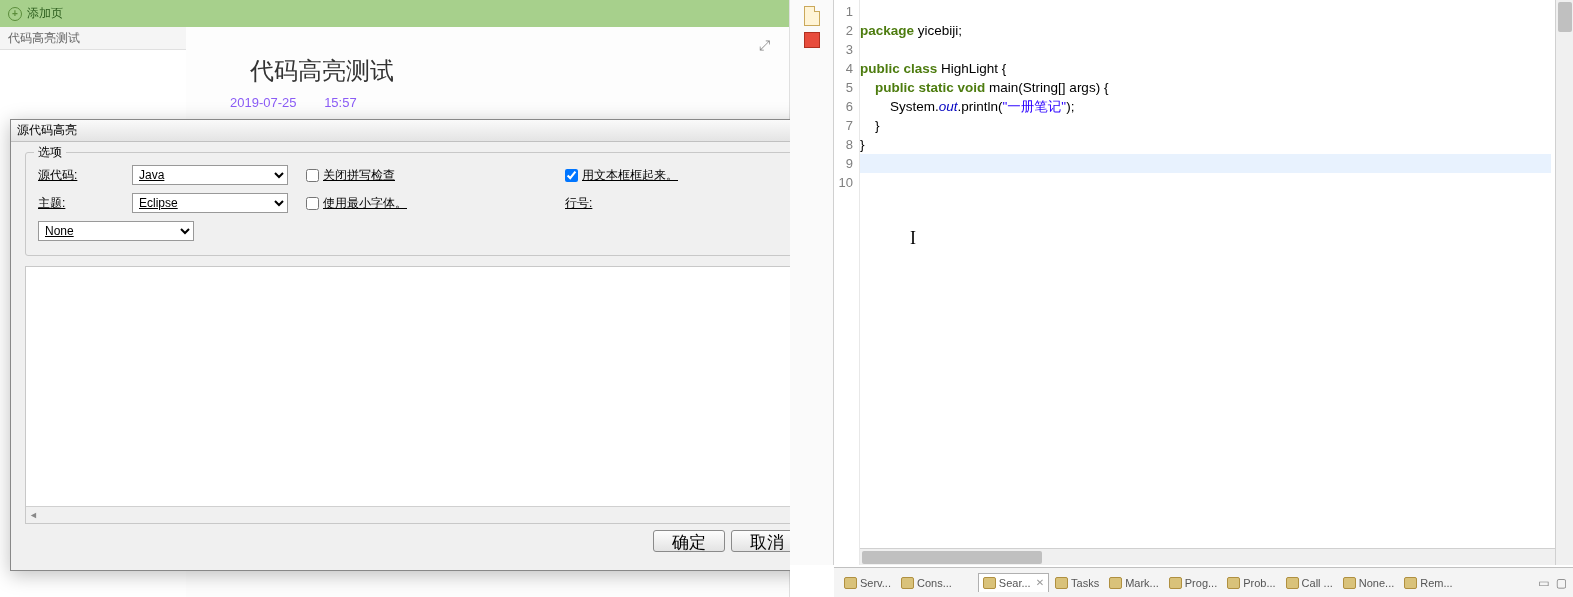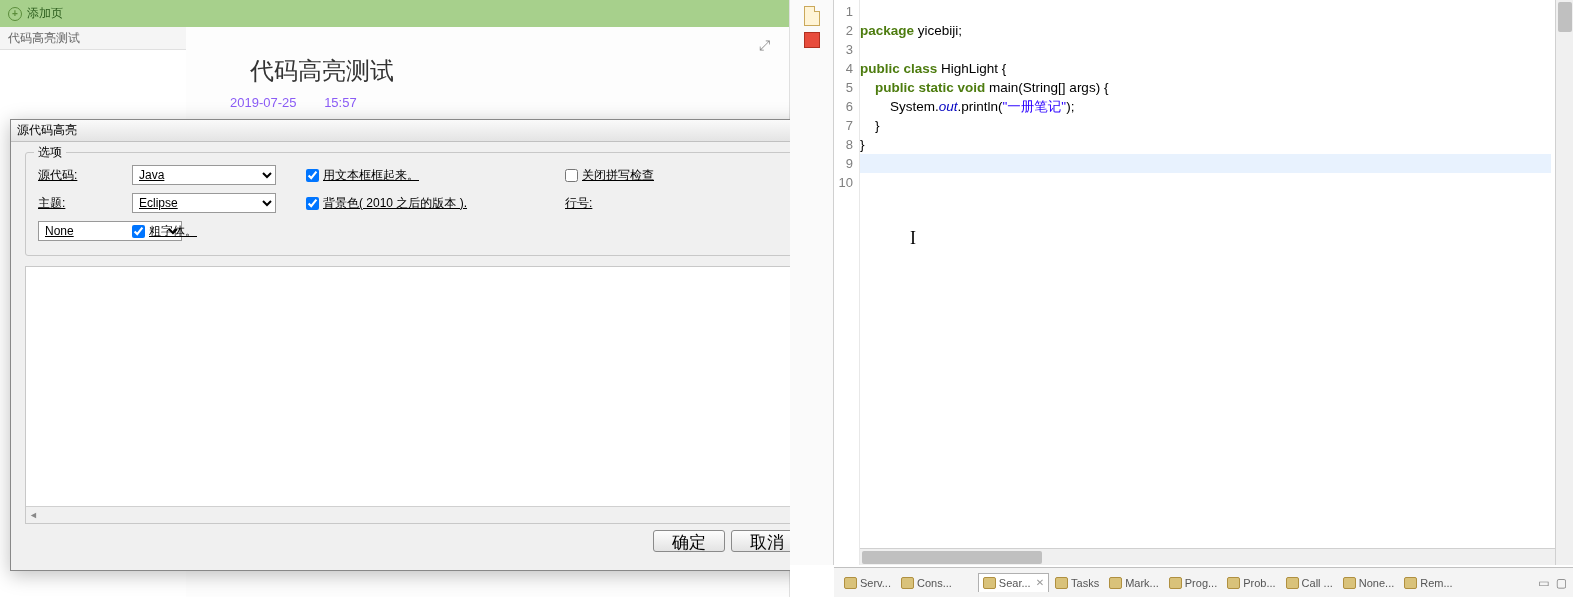--- a/index.html
+++ b/index.html
@@ -16,21 +16,21 @@
 .note-meta { margin-left:44px; color:#8b5cf6; font-size:13px; }
 .note-meta span { margin-right:24px; }
 
 .dialog { position:absolute; left:10px; top:119px; width:826px; height:452px; background:#f0f0f0; border:1px solid #888; box-shadow:0 4px 18px rgba(0,0,0,0.25); }
 .dlg-title { height:22px; background:linear-gradient(#fafafa,#e4e4e4); border-bottom:1px solid #c0c0c0; padding:2px 6px; display:flex; justify-content:space-between; align-items:center; font-size:12px; }
 .close-btn { width:18px; height:15px; border:1px solid #b0b0b0; background:linear-gradient(#fdfdfd,#e0e0e0); display:flex; align-items:center; justify-content:center; font-size:10px; cursor:pointer; border-radius:2px; }
 .dlg-body { padding:10px 14px; }
 .group { border:1px solid #c8c8c8; border-radius:3px; padding:12px 12px 14px; position:relative; margin-bottom:10px;text-decoration:underline; }
 .group-lbl { position:absolute; top:-9px; left:8px; background:#f0f0f0; padding:0 4px; font-size:12px; }
 .opts { display:grid; grid-template-columns:90px 170px 255px 260px; gap:8px 4px; align-items:center; }
-.sel { width:144px; height:20px; background:#fff; border:1px solid #999; font-size:12px; padding:0 2px; }
+.sel { width:156px; height:20px; background:#fff; border:1px solid #999; font-size:12px; padding:0 2px; }
 label.chk { display:flex; align-items:center; gap:4px; font-size:12px; }
 .preview { width:793px; height:258px; background:#fff; border:1px solid #c8c8c8; position:relative; }
 .scroll-v { position:absolute; right:0; top:0; bottom:17px; width:17px; background:#f0f0f0; border-left:1px solid #d0d0d0; }
 .scroll-h { position:absolute; left:0; bottom:0; right:0; height:17px; background:#f0f0f0; border-top:1px solid #d0d0d0; display:flex; justify-content:space-between; align-items:center; color:#888; font-size:9px; padding:0 3px; }
 .dlg-btns { display:flex; justify-content:flex-end; gap:6px; padding:6px 18px 0 0; }
 .dlg-btn { width:72px; height:22px; background:linear-gradient(#fdfdfd,#e3e3e3); border:1px solid #8a8a8a; border-radius:3px; cursor:pointer; font-size:17px; }
 
 .right-app { position:absolute; left:790px; top:0; width:783px; height:597px; background:#fff; }
 .icon-col { position:absolute; left:0; top:0; width:44px; height:565px; border-right:1px solid #d0d0d0; background:#fafafa; }
 .ic-doc { width:16px; height:20px; margin:6px auto; border:1px solid #caa85a; background:#fff4d6; position:relative; }
@@ -80,41 +80,37 @@
     <span>源代码高亮</span>
     <span class="close-btn">×</span>
   </div>
   <div class="dlg-body">
     <div class="group">
       <span class="group-lbl">选项</span>
       <div class="opts">
         <span>源代码:</span>
         <select class="sel"><option>Java</option></select>
         <label class="chk">
+            <input type="checkbox" style="">
+            <span>关闭拼写检查</span>
+          </label>
+        <label class="chk">
             <input type="checkbox" checked="" style="">
             <span>用文本框框起来。</span>
           </label>
-        <label class="chk">
-            <input type="checkbox" style="">
-            <span>关闭拼写检查</span>
-          </label>
 
         <span>主题:</span>
         <select class="sel"><option>Eclipse</option></select>
         <label class="chk">
-            <input type="checkbox" checked="" style="">
-            <span>背景色( 2010 之后的版本 ).</span>
+            <input type="checkbox" style="">
+            <span>使用最小字体。</span>
           </label>
 
         <span>行号:</span>
         <select class="sel"><option>None</option></select>
-        <label class="chk">
-            <input type="checkbox" checked="" style="">
-            <span>粗字体。</span>
-          </label>
         <span></span>
       </div>
     </div>
     <div class="preview">
       <div class="scroll-v"></div>
       <div class="scroll-h">
         <span>◄</span>
         <span>►</span>
       </div>
     </div>

